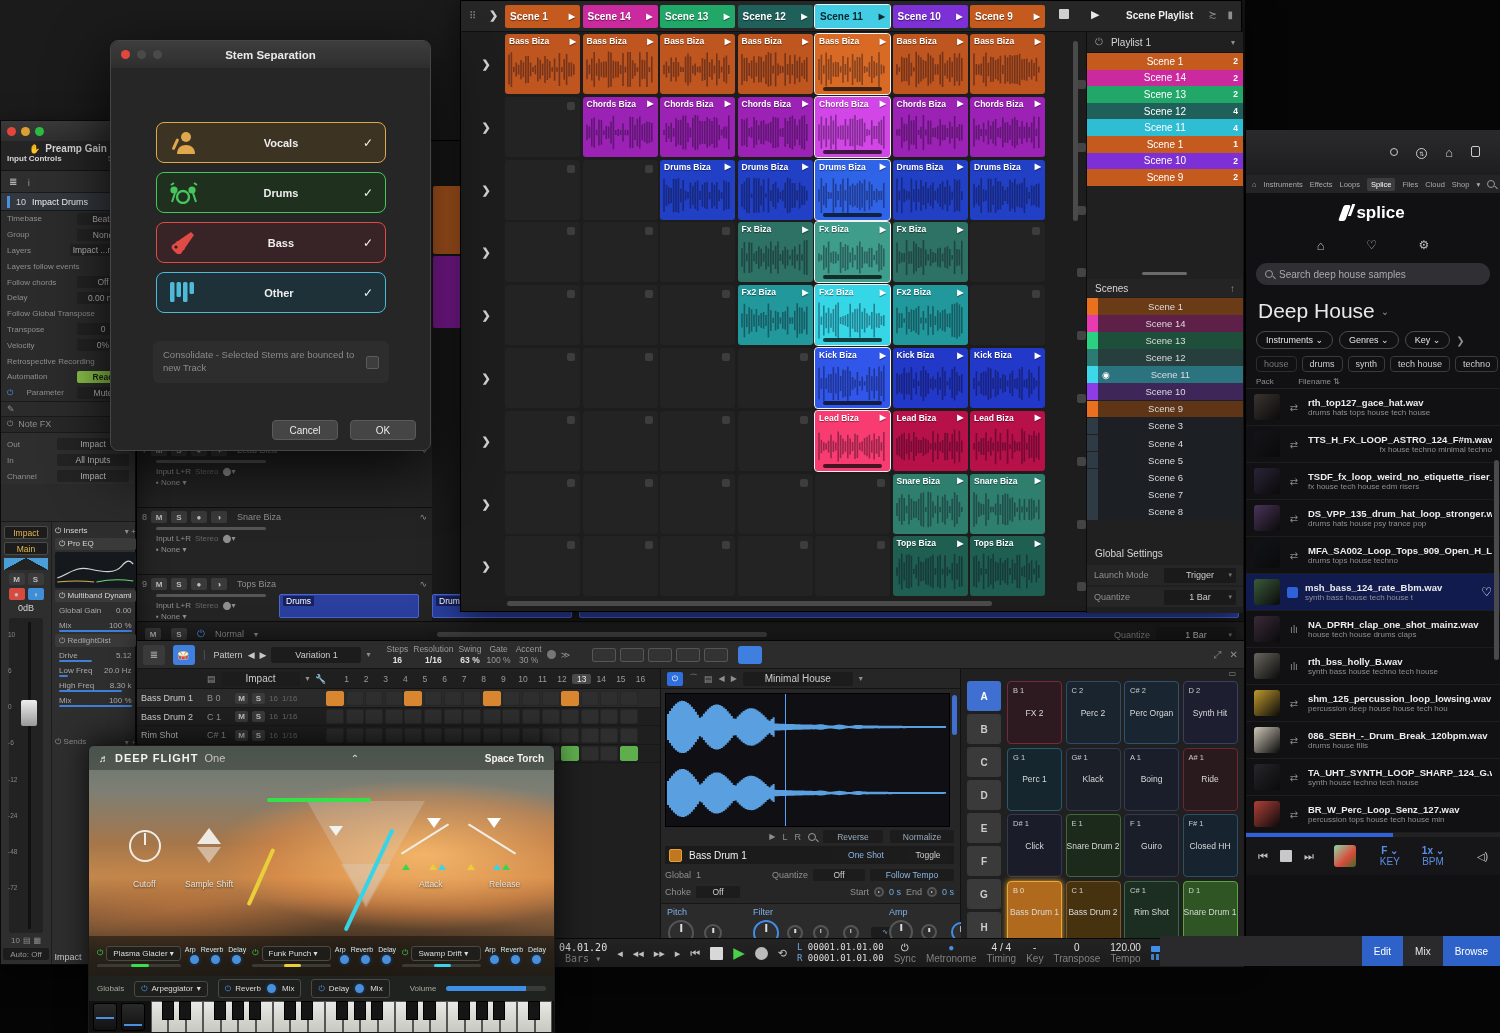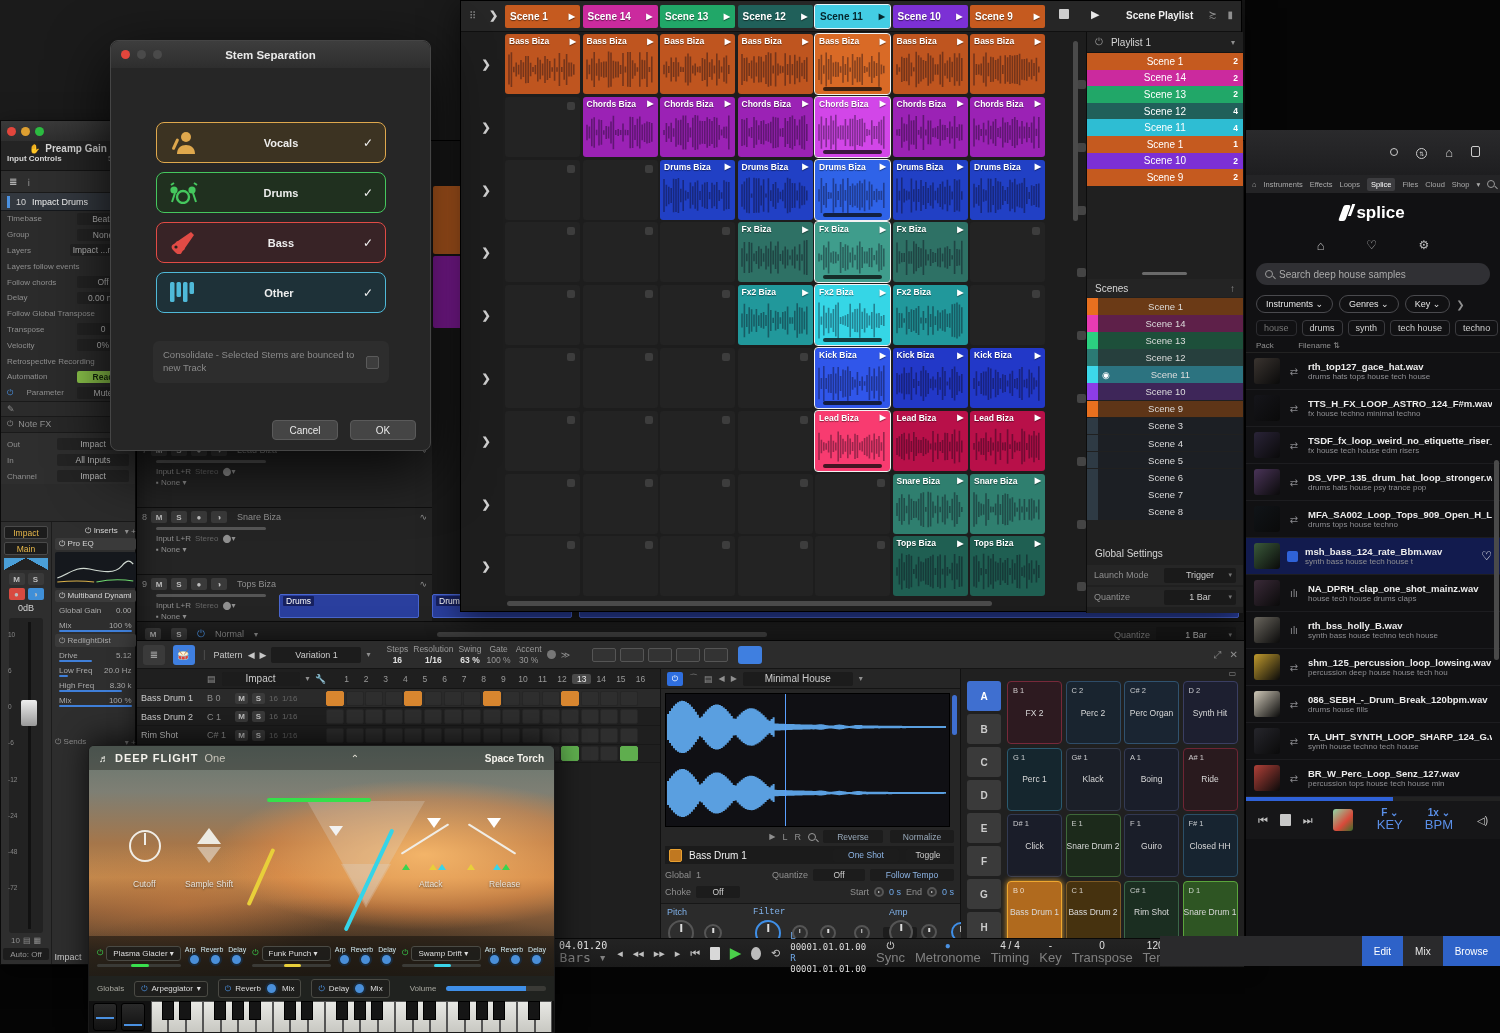--- a/index.html
+++ b/index.html
@@ -83,21 +83,21 @@
   .pad .nt{position:absolute;left:5px;top:4px;font-size:7.5px;color:rgba(255,255,255,.75)}
   .pad .nm{position:absolute;left:0;right:0;top:50%;transform:translateY(-50%);text-align:center;font-size:8.5px}
   .bank{width:34px;height:30px;border-radius:3px;background:#3a3a3a;color:#ccc;display:flex;align-items:center;justify-content:center;font-size:10px;font-weight:bold;margin-bottom:3px}
   .bank.on{background:#3f6fd0;color:#fff}
 
   
   #transport{position:absolute;left:0;bottom:0;width:100%;height:29px;background:linear-gradient(#232323,#1b1b1b);border-top:1px solid #090909;display:flex;align-items:center;gap:10px;padding:0 8px}
   .tp-btn{color:#c0c0c0;font-size:11px}
   .tp-metric{text-align:center;line-height:1.1}
   .tp-metric .v{color:#e0e0e0;font-size:10px}
-  .tp-metric .l{color:#808080;font-size:13px}
+  .tp-metric .l{color:#808080;font-size:10px}
 
   
   #splice{left:1245px;top:130px;width:255px;height:806px;background:#111113;border-left:1px solid #000}
   #sp-sys{height:45px;background:linear-gradient(#2a2a2c,#1e1e20);display:flex;align-items:center;justify-content:flex-end;gap:18px;padding:0 20px}
   #sp-tabs{height:18px;display:flex;align-items:center;gap:7px;padding:0 6px;background:#242426;font-size:7.5px;color:#aaa}
   #sp-tabs .on{background:#3d3d40;color:#fff;padding:2px 4px;border-radius:2px}
   .chip{border:1px solid #4a4a4e;border-radius:12px;padding:3px 9px;color:#e4e4e4;font-size:9px;display:flex;align-items:center;gap:4px;white-space:nowrap}
   .tagchip{border:1px solid #3a3a3e;border-radius:4px;padding:2px 7px;color:#cfcfcf;font-size:9px;white-space:nowrap}
   .srow{display:flex;align-items:center;gap:7px;height:37px;padding:0 8px;border-bottom:1px solid #1d1d20}
   .srow .art{width:26px;height:26px;border-radius:3px;flex:none}
@@ -946,21 +946,21 @@
             <div style="position: absolute; left: 35%; top: 26%; width: 16px; height: 26px; background: linear-gradient(rgb(238, 238, 238), rgb(153, 153, 153)); border-radius: 2px;"></div>
           </div>
           <div class="flex" style="gap: 3px;">
             <span class="t8 dim">10</span>
             <span class="t8 dim">▤</span>
             <span class="t8 dim">▦</span>
           </div>
           <span class="pill" style="width: 46px; height: 12px; font-size: 8px; color: rgb(153, 153, 153);">Auto: Off</span>
         </div>
         <div style="flex: 1 1 0%; padding: 4px 3px; border-left: 1px solid rgb(28, 28, 28); display: flex; flex-direction: column; gap: 2px;">
-          <div class="flex" style="justify-content: flex-end; gap: 7px;">
+          <div class="flex" style="justify-content: space-between; gap: 7px;">
             <span class="t8">⏻ Inserts</span>
             <span class="t8 dim">▾ +</span>
           </div>
           <div class="t8" style="background: rgb(58, 58, 58); border-radius: 2px; padding: 1px 4px;">⏻ Pro EQ</div>
           <div style="height: 36px; background: rgb(21, 24, 29); border-radius: 2px; position: relative; overflow: hidden;"><svg width="100%" height="100%" viewBox="0 0 70 36" preserveAspectRatio="none">
               <path d="M2 26 C12 22 18 14 30 17 S52 22 58 14 66 10 68 12" fill="none" stroke="#cfd8d0" stroke-width="1.2"></path>
               <path d="M2 30 Q20 28 34 30" fill="none" stroke="#d8b04a" stroke-width="1"></path>
               <path d="M36 30 Q52 26 68 29" fill="none" stroke="#6fd86f" stroke-width="1"></path>
             </svg></div>
           <div class="t8" style="background: rgb(58, 58, 58); border-radius: 2px; padding: 1px 4px; white-space: nowrap; overflow: hidden;">⏻ Multiband Dynami</div>
@@ -1227,21 +1227,21 @@
           <div style="position: absolute; left: 0px; top: 2px; width: 82px; height: 100%;"><span class="t9" style="color: rgb(127, 176, 232); margin-left: 6px;">Pitch</span><div class="flex" style="gap: 8px; padding: 3px 6px;">
               <div>
                 <div class="knob" style="width: 26px; height: 26px; margin: 0px auto;"></div>
                 <div class="klabel">Transp.</div>
               </div>
               <div>
                 <div class="knob" style="width: 18px; height: 18px; margin: 0px auto;"></div>
                 <div class="klabel">Tune</div>
               </div>
             </div></div>
-          <div style="position: absolute; left: 86px; top: 2px; width: 130px; height: 100%; font-family: Liberation Mono, monospace;"><span class="t9" style="color: rgb(127, 176, 232); margin-left: 6px;">Filter</span><div class="flex" style="gap: 8px; padding: 3px 6px;">
+          <div style="position: absolute; left: 86px; top: 2px; width: 130px; height: 100%;"><span class="t9" style="color: rgb(127, 176, 232); margin-left: 6px;">Filter</span><div class="flex" style="gap: 8px; padding: 3px 6px;">
               <div>
                 <div class="knob blue" style="width: 26px; height: 26px; margin: 0px auto;"></div>
                 <div class="klabel">Cutoff</div>
               </div>
               <div>
                 <div class="knob" style="width: 16px; height: 16px; margin: 0px auto;"></div>
                 <div class="klabel">Res</div>
               </div>
               <div>
                 <div class="knob" style="width: 16px; height: 16px; margin: 0px auto;"></div>
@@ -1427,20 +1427,24 @@
     </div>
     <div class="flex" style="height:24px;justify-content:space-around;padding:0 50px">
       <span style="color:#bbb;font-size:13px">⌂</span>
       <span style="color:#bbb;font-size:12px">♡</span>
       <span style="color:#bbb;font-size:12px">⚙</span>
     </div>
     <div class="flex" style="margin:6px 10px;height:22px;background:#303034;border-radius:12px;padding:0 9px;gap:6px">
       <span class="mag"></span>
       <span class="t10" style="color:#aaa">Search deep house samples</span>
     </div>
+    <div class="flex" style="padding:8px 12px 4px;gap:6px">
+      <span style="font-size:21px;color:#e8e8e8"><span style="font-weight:normal">Deep House</span></span>
+      <span class="dim">⌄</span>
+    </div>
     <div id="sp-filters" class="flex" style="padding:4px 10px;gap:6px">
         <span class="chip">Instruments ⌄</span>
         <span class="chip">Genres ⌄</span>
         <span class="chip">Key ⌄</span>
         <span class="dim">❯</span>
       </div>
     <div id="sp-tags" class="flex" style="padding:3px 10px;gap:5px;overflow:hidden">
         <span class="tagchip" style="color: rgb(119, 119, 119); border-color: rgb(44, 44, 48);">house</span>
         <span class="tagchip">drums</span>
         <span class="tagchip">synth</span>
@@ -1456,21 +1460,21 @@
           <span class="art" style="background: linear-gradient(135deg, rgb(58, 52, 48), rgb(10, 10, 10));"></span>
           <span style="width: 14px; color: rgb(138, 138, 142); font-size: 10px; flex: 0 0 auto; text-align: center;">⇄</span>
           <div style="flex: 1 1 0%; overflow: hidden;">
             <div class="fn">rth_top127_gace_hat.wav</div>
             <div class="tg">drums   hats   tops   house   tech house</div>
           </div>
         </div>
         <div class="srow">
           <span class="art" style="background: linear-gradient(135deg, rgb(21, 21, 26), rgb(10, 10, 10));"></span>
           <span style="width: 14px; color: rgb(138, 138, 142); font-size: 10px; flex: 0 0 auto; text-align: center;">⇄</span>
-          <div style="flex: 1 1 0%; overflow: hidden;">
+          <div style="flex: 1 1 0%; overflow: hidden; text-align: right;">
             <div class="fn">TTS_H_FX_LOOP_ASTRO_124_F#m.wav</div>
             <div class="tg">fx   house   techno   minimal techno</div>
           </div>
         </div>
         <div class="srow">
           <span class="art" style="background: linear-gradient(135deg, rgb(42, 36, 56), rgb(10, 10, 10));"></span>
           <span style="width: 14px; color: rgb(138, 138, 142); font-size: 10px; flex: 0 0 auto; text-align: center;">⇄</span>
           <div style="flex: 1 1 0%; overflow: hidden;">
             <div class="fn">TSDF_fx_loop_weird_no_etiquette_riser_</div>
             <div class="tg">fx   house   tech house   edm   risers</div>

